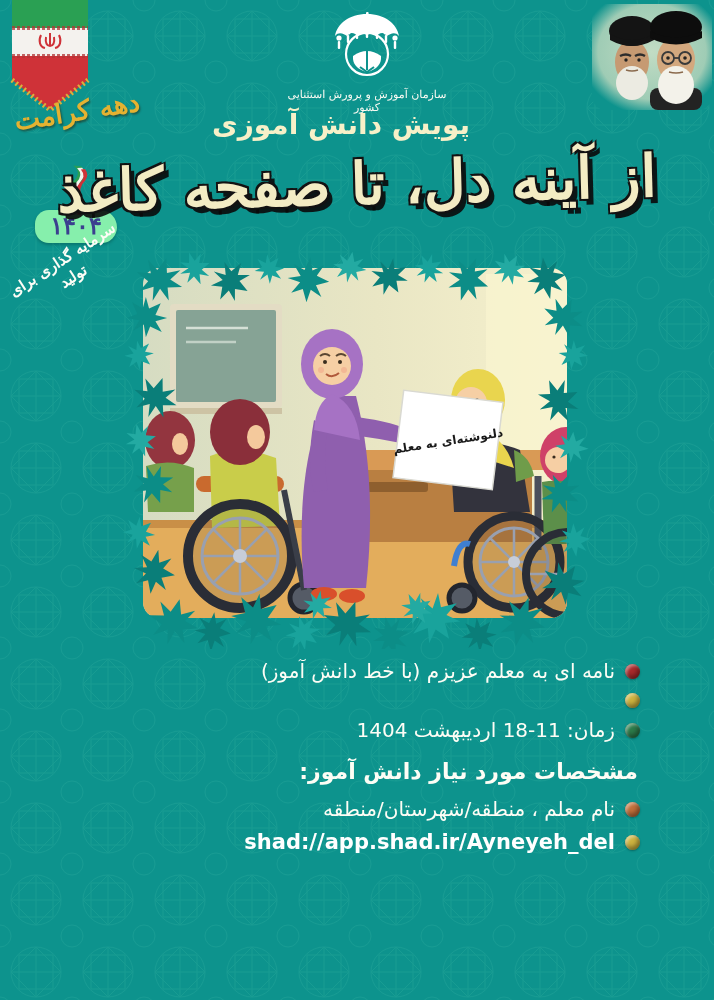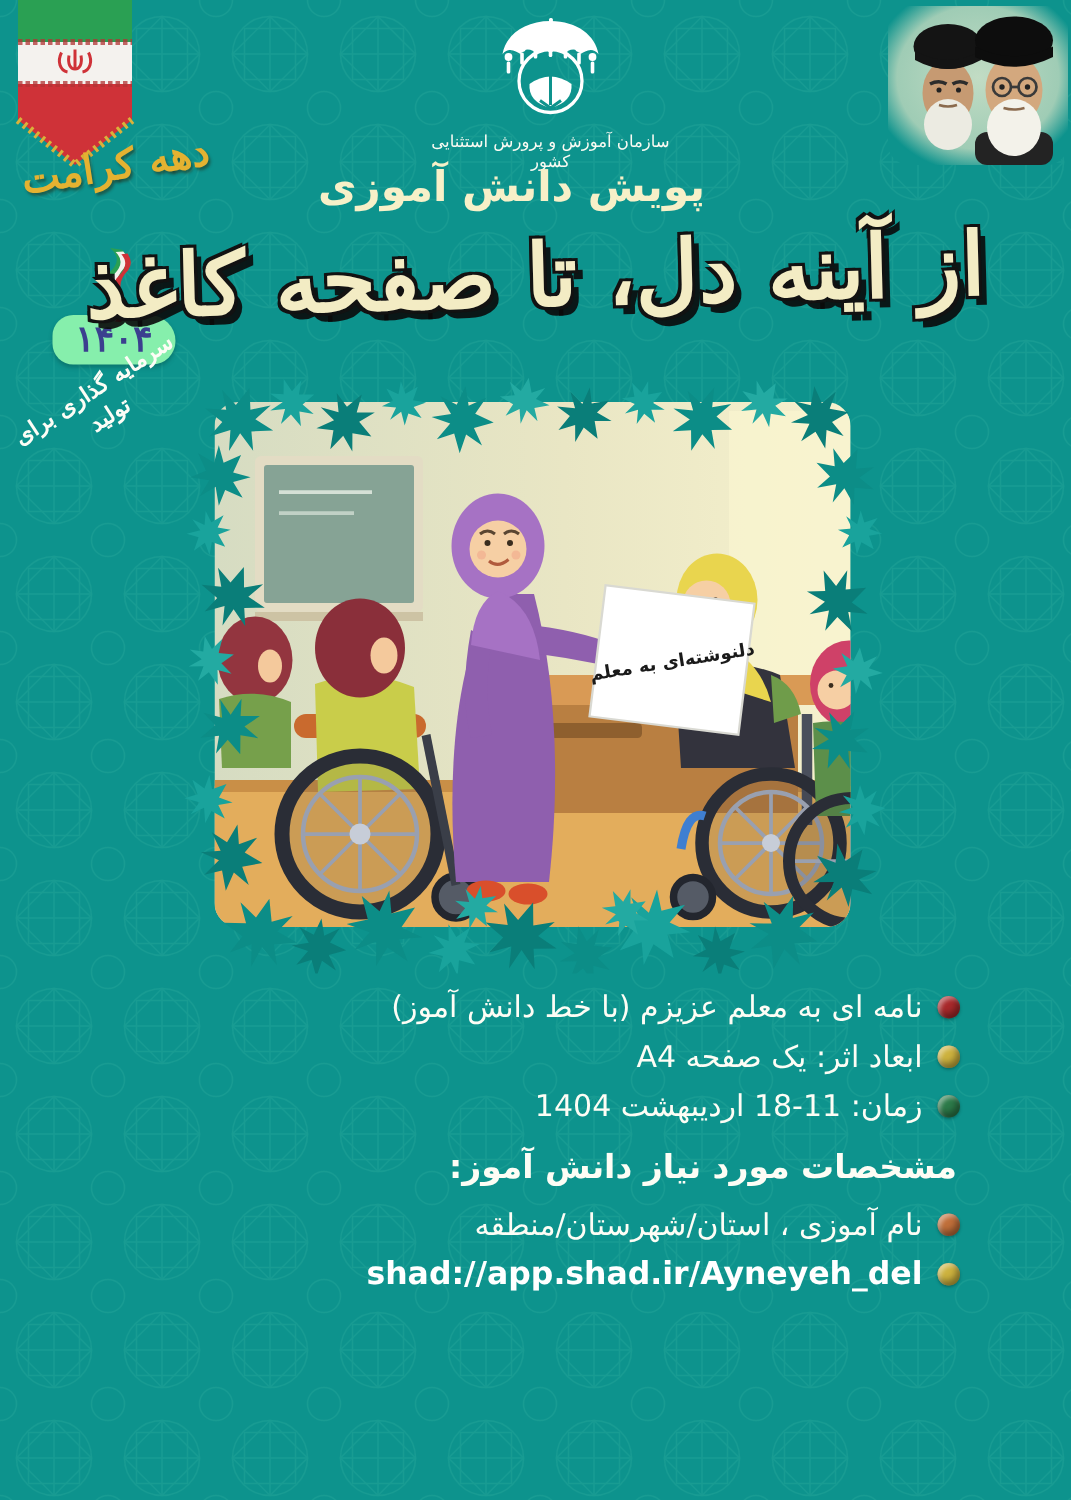--- a/index.html
+++ b/index.html
@@ -396,30 +396,29 @@
 </svg>
 
 <div id="info" class="abs">
 
   <div class="row">
     <span class="bullet" style="background-color: rgb(168, 41, 43);"></span>
     <span>نامه ای به معلم عزیزم (با خط دانش آموز)</span>
   </div>
   <div class="row">
     <span class="bullet" style="background-color: rgb(205, 178, 62);"></span>
-    <span>ابعاد اثر: یک صفحه A4</span>
   </div>
   <div class="row">
     <span class="bullet" style="background-color: rgb(44, 122, 73);"></span>
     <span>زمان: 11-18 اردیبهشت 1404</span>
   </div>
 
   <div id="specs-header">مشخصات مورد نیاز دانش آموز:</div>
 
   <div class="row">
     <span class="bullet" style="background-color: rgb(192, 111, 58);"></span>
-    <span>نام آموزی ، استان/شهرستان/منطقه</span>
+    <span>نام معلم ، منطقه/شهرستان/منطقه</span>
   </div>
   <div class="row">
     <span class="bullet" style="background-color: rgb(205, 178, 62);"></span>
     <span class="url">shad://app.shad.ir/Ayneyeh_del</span>
   </div>
 </div>
 
 </body></html>

